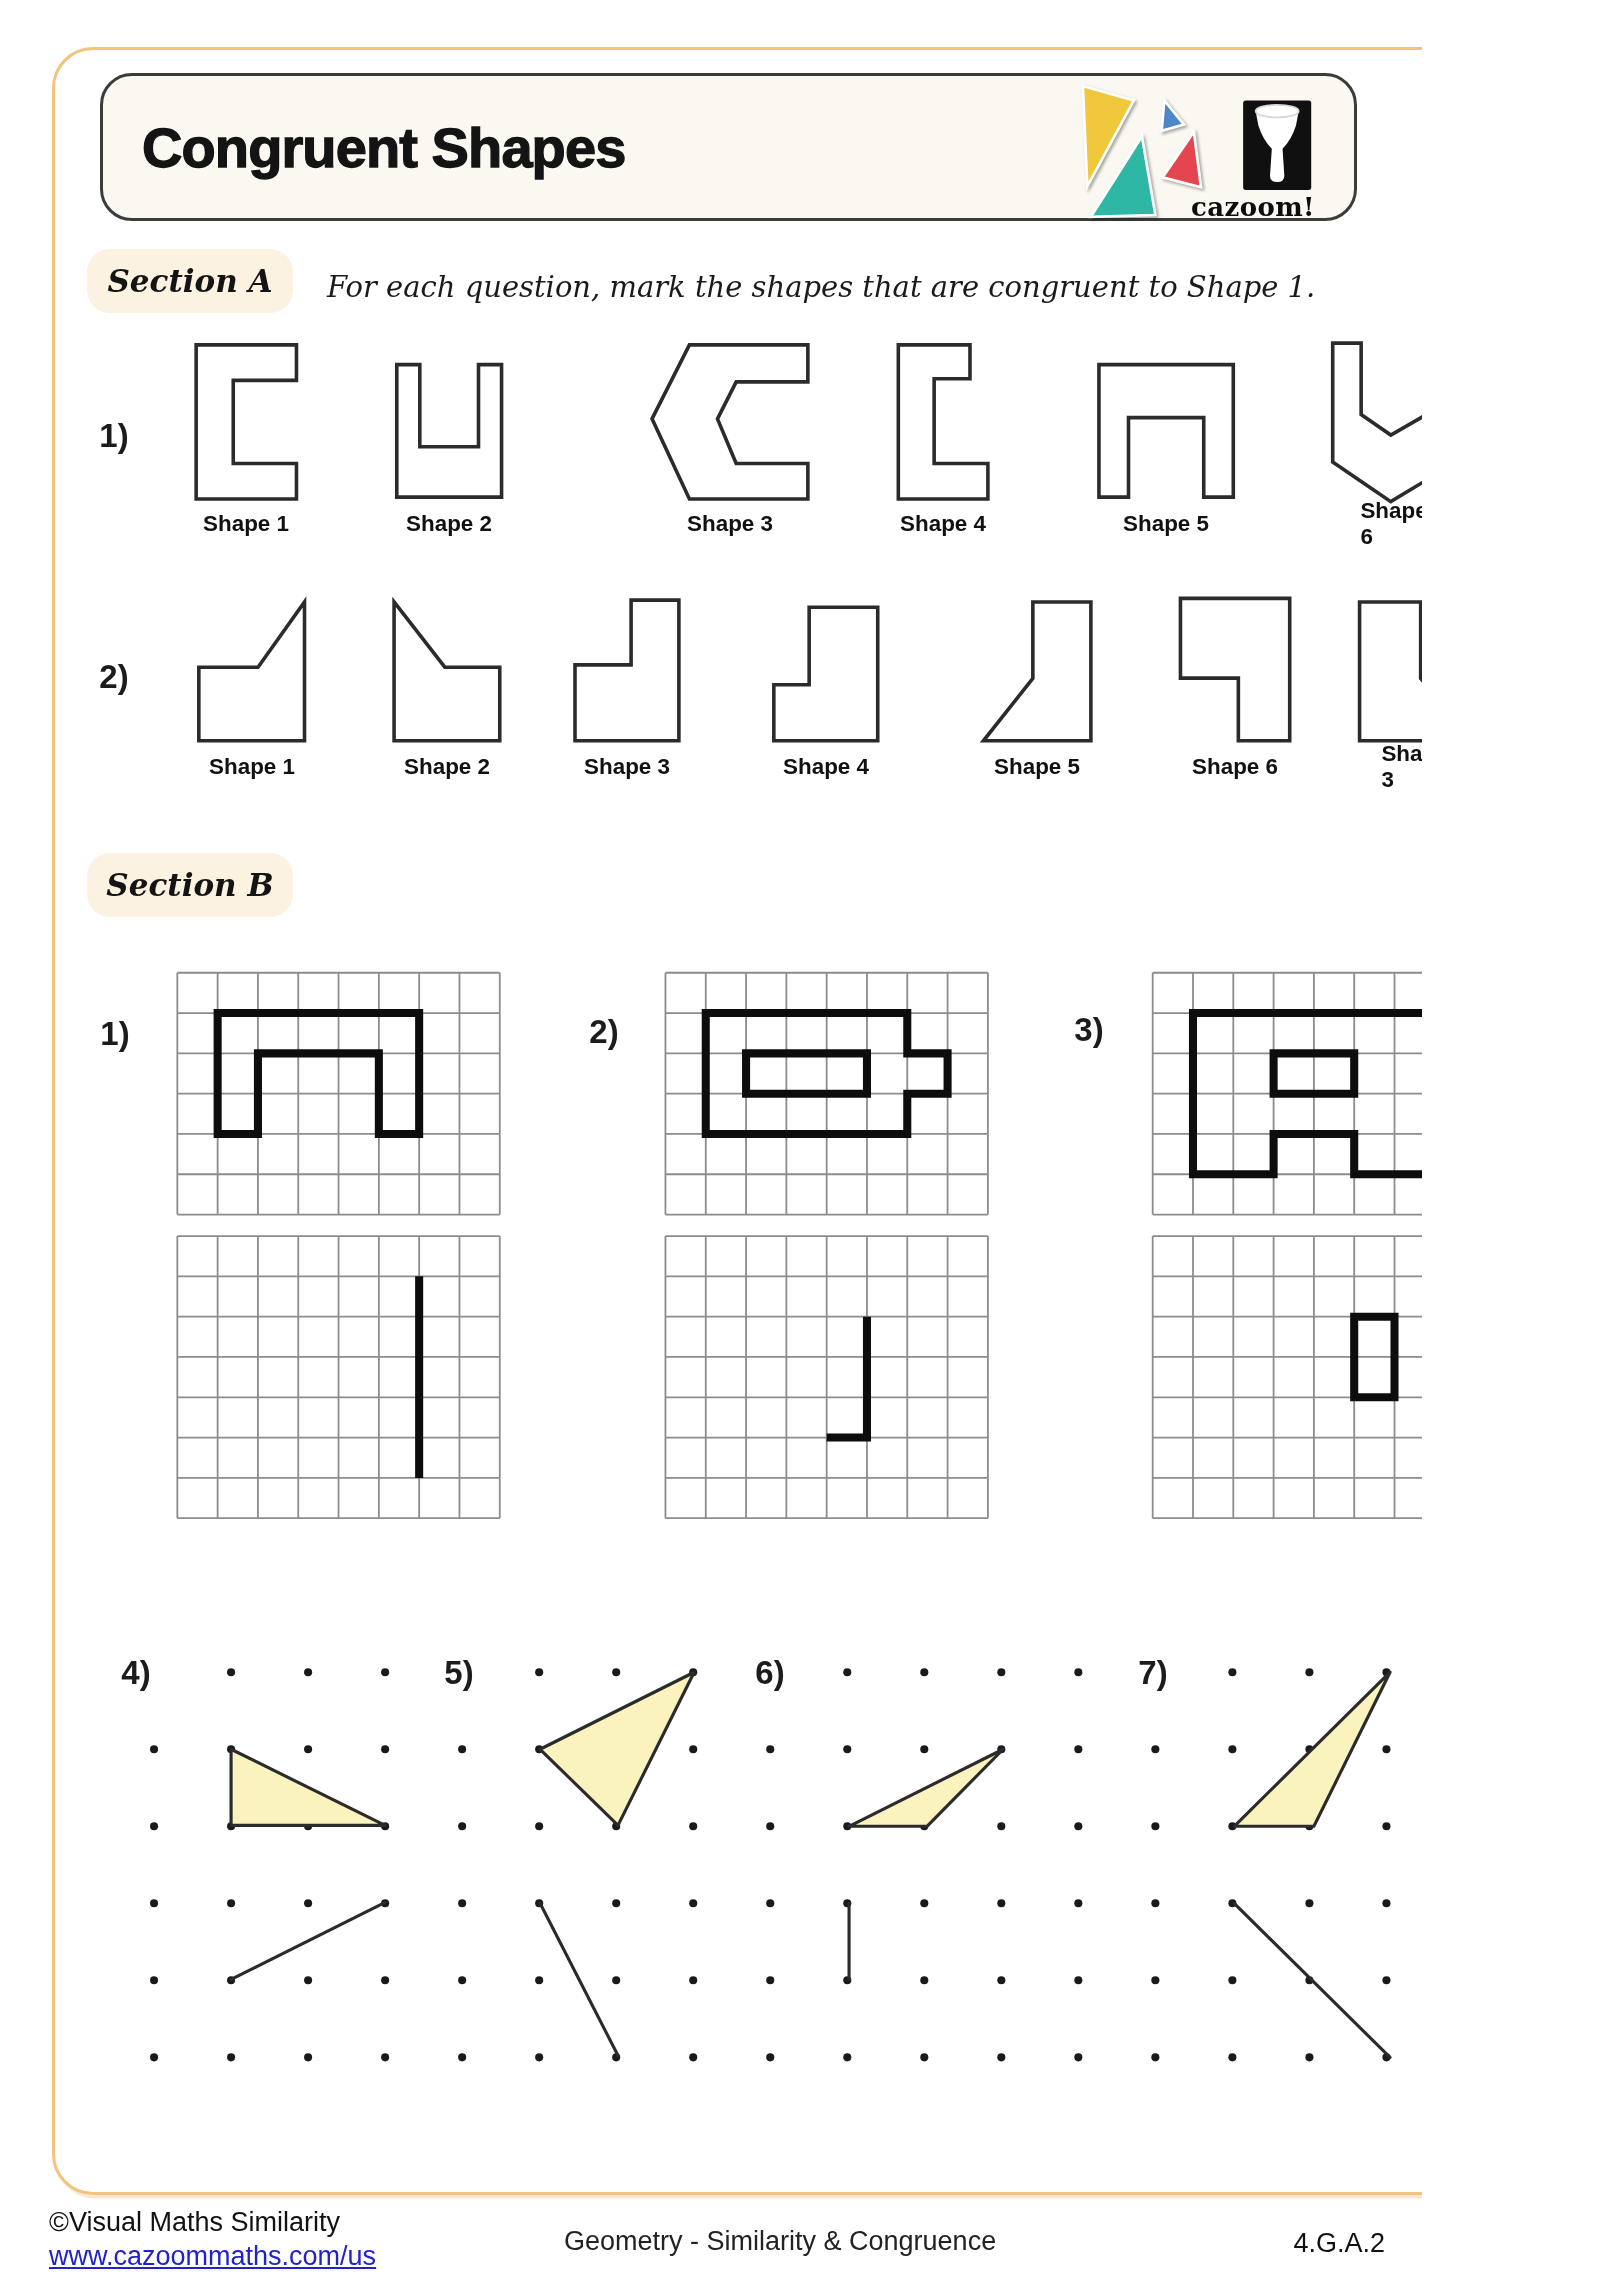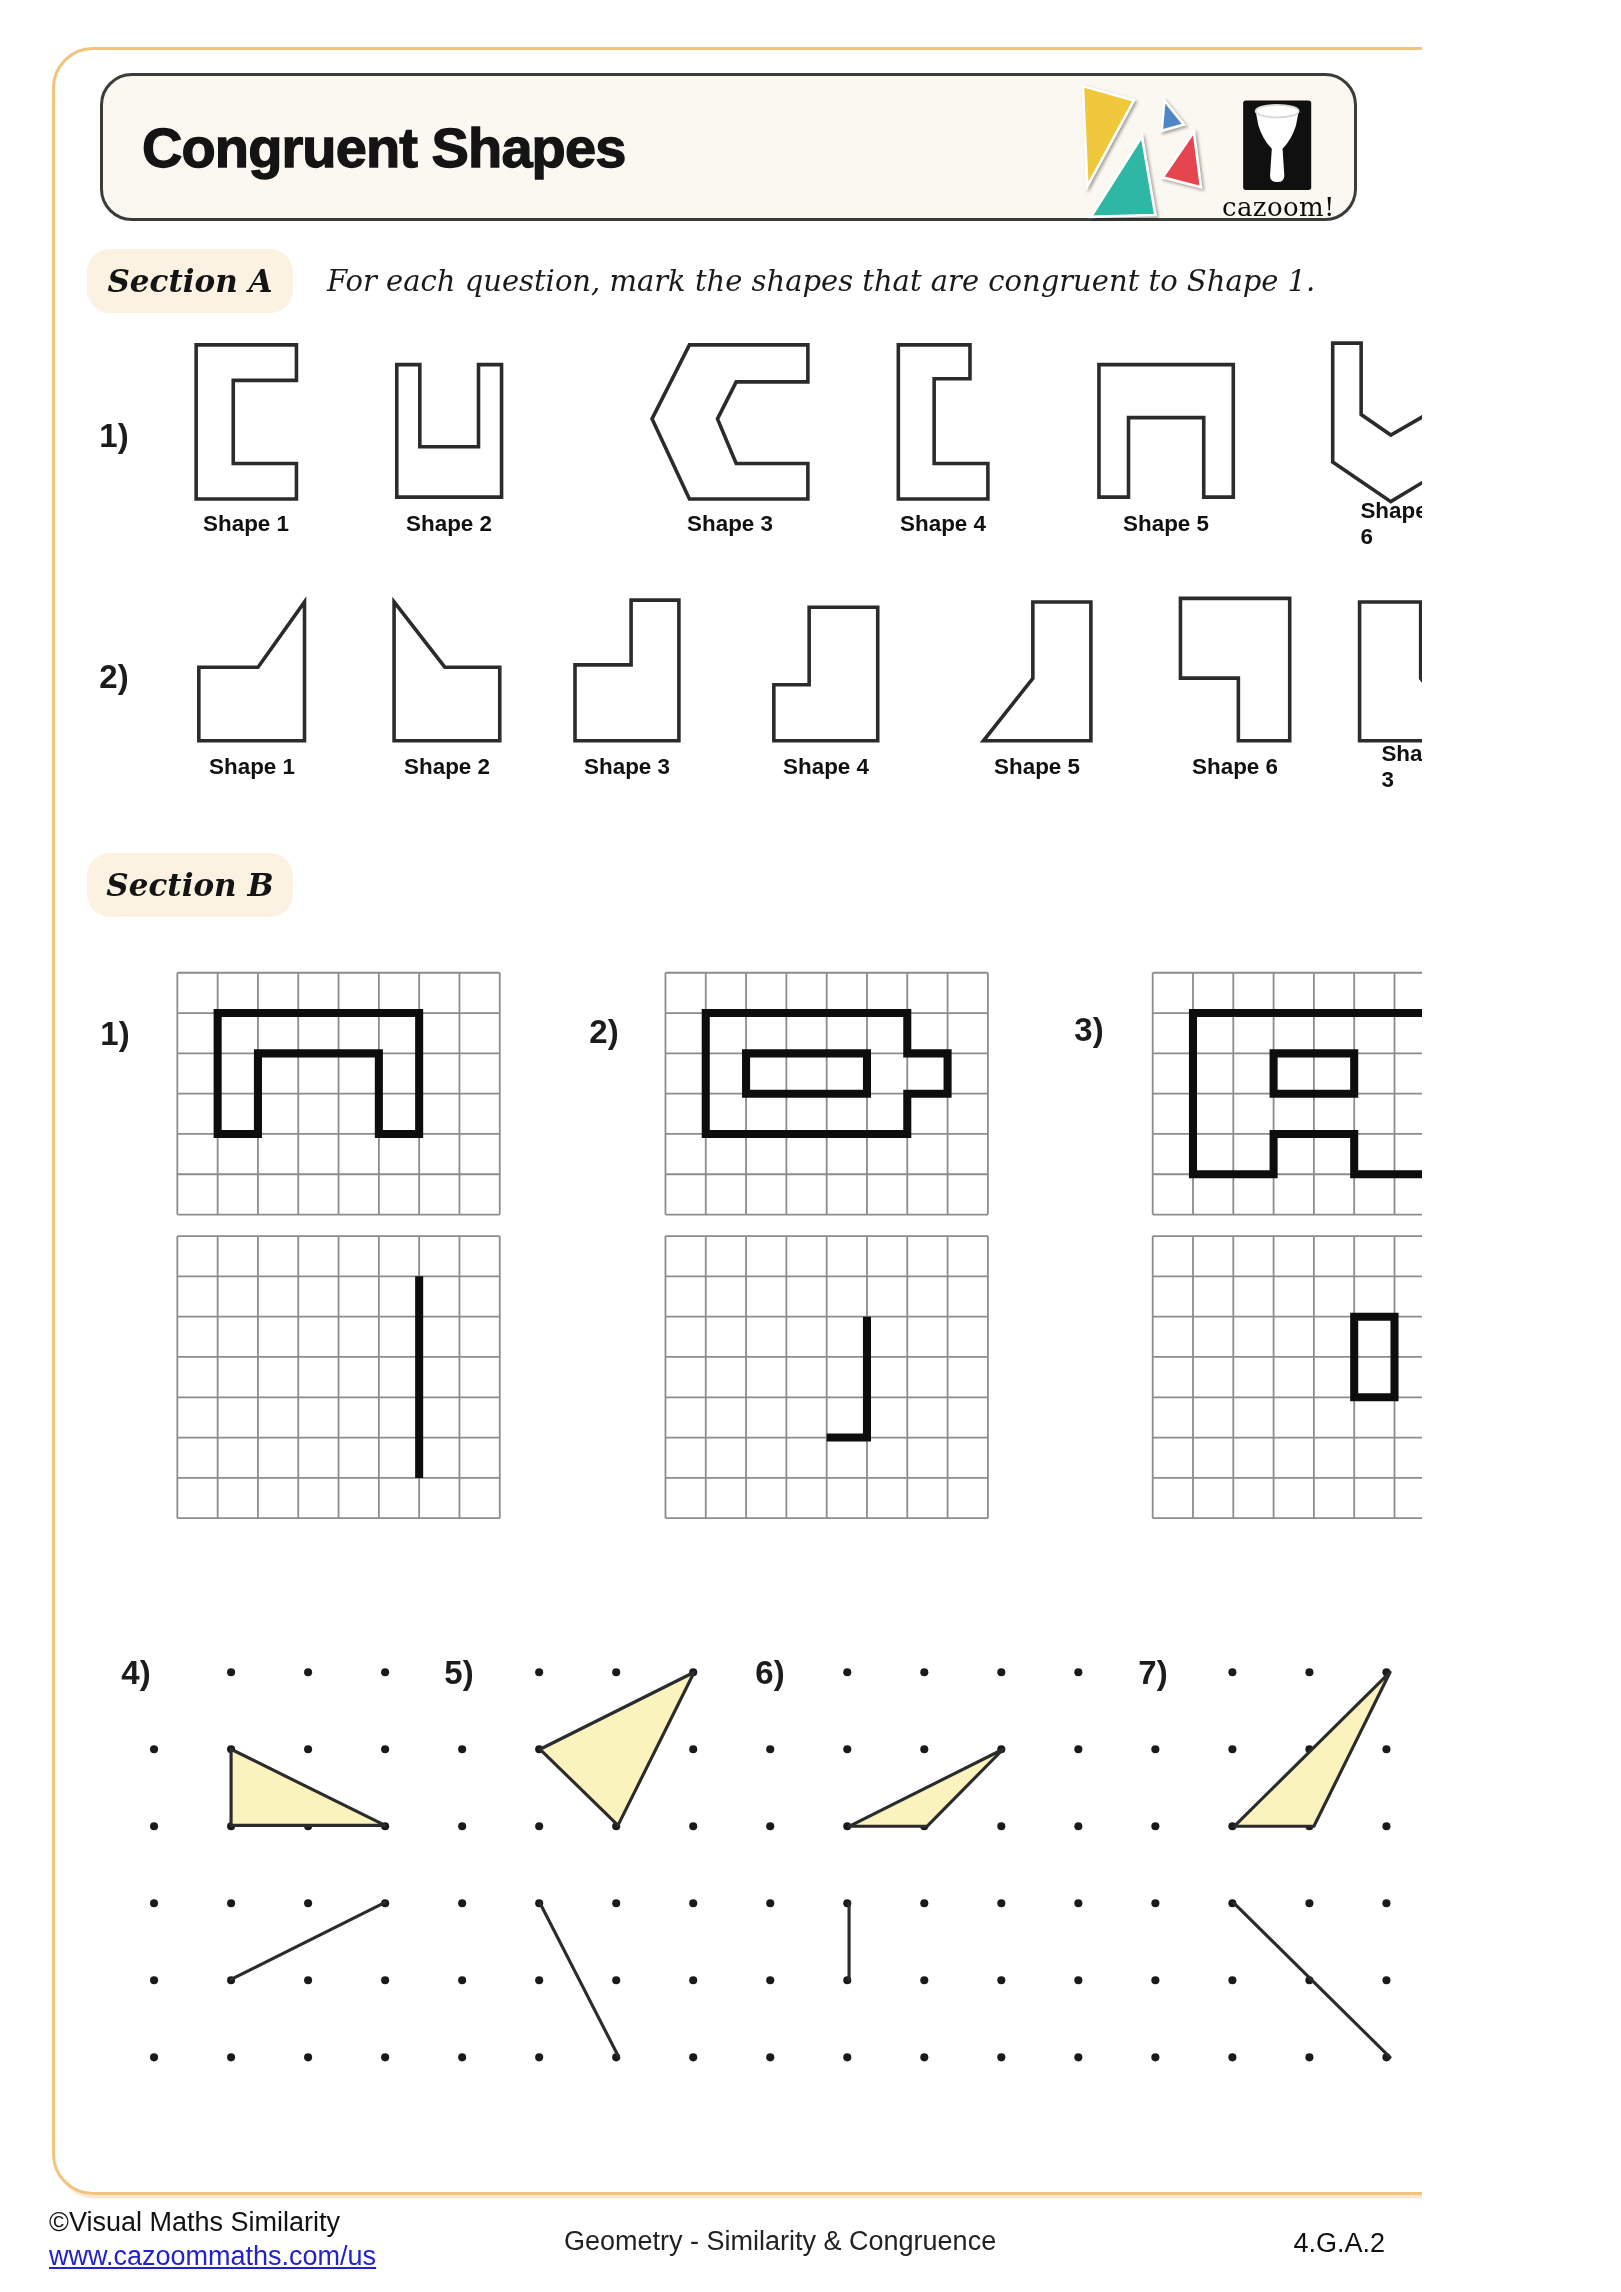--- a/index.html
+++ b/index.html
@@ -7,32 +7,32 @@
         font-family:"Liberation Sans",sans-serif;overflow:hidden;}
   .page-border{position:absolute;left:52px;top:47px;width:1501px;height:2142px;
         border:3.6px solid var(--border,#F2C37B);border-radius:41px;
         box-shadow:2.7px 3.6px 0 rgba(235,190,130,.35);}
   .title-box{position:absolute;left:100px;top:73px;width:1251px;height:142px;
         background:var(--panel,#FAF8F0);border:3.6px solid var(--panel_border,#3B3B39);
         border-radius:32px;}
   .title{position:absolute;left:142px;top:73px;height:149px;display:flex;align-items:center;
         font-size:56px;font-weight:bold;letter-spacing:-0.9px;color:#141414;
         -webkit-text-stroke:1.3px #141414;z-index:4;}
-  .brand{position:absolute;left:1191px;top:192px;width:175px;text-align:center;
-        font-family:"DejaVu Serif",serif;font-weight:normal;font-size:26px;color:#0d0d0d;
+  .brand{position:absolute;left:1191px;top:192px;width:175px;
+        font-family:"DejaVu Serif",serif;font-weight:bold;font-size:26px;color:#0d0d0d;
         letter-spacing:0.4px;z-index:4;}
   .section-box{position:absolute;width:206px;height:64px;background:var(--section_bg,#FBF2E1);
         border-radius:23px;display:flex;align-items:center;justify-content:center;
         font-family:"DejaVu Serif",serif;font-style:italic;font-weight:bold;
         font-size:31px;color:#141414;z-index:4;}
   #sectionA-box{left:87px;top:249px;}
   #sectionB-box{left:87px;top:853px;}
   .instruction{position:absolute;left:327px;height:64px;display:flex;align-items:center;
         font-family:"DejaVu Serif",serif;font-style:italic;font-size:29px;color:#1a1a1a;z-index:4;}
-  #instructionA{top:249px;}
+  #instructionA{top:255px;}
   #instructionB{top:853px;}
   #geo{position:absolute;left:0;top:0;z-index:2;}
   #labels{position:absolute;left:0;top:0;width:100%;height:100%;z-index:3;pointer-events:none;}
   .qnum{position:absolute;transform:translate(-50%,-50%);font-size:33px;font-weight:bold;color:#1c1c1c;}
   .shape-label{position:absolute;transform:translate(-50%,-50%);font-size:22.4px;font-weight:bold;color:#111;}
   .footer-left1{position:absolute;left:49px;top:2207px;font-size:27px;color:#111;z-index:4;}
   .footer-link{position:absolute;left:49px;top:2241px;font-size:27px;color:var(--link,#2222CC);
         z-index:4;}
   .footer-center{position:absolute;left:564px;top:2226px;width:591px;text-align:left;
         font-size:27px;color:#222;z-index:4;}

